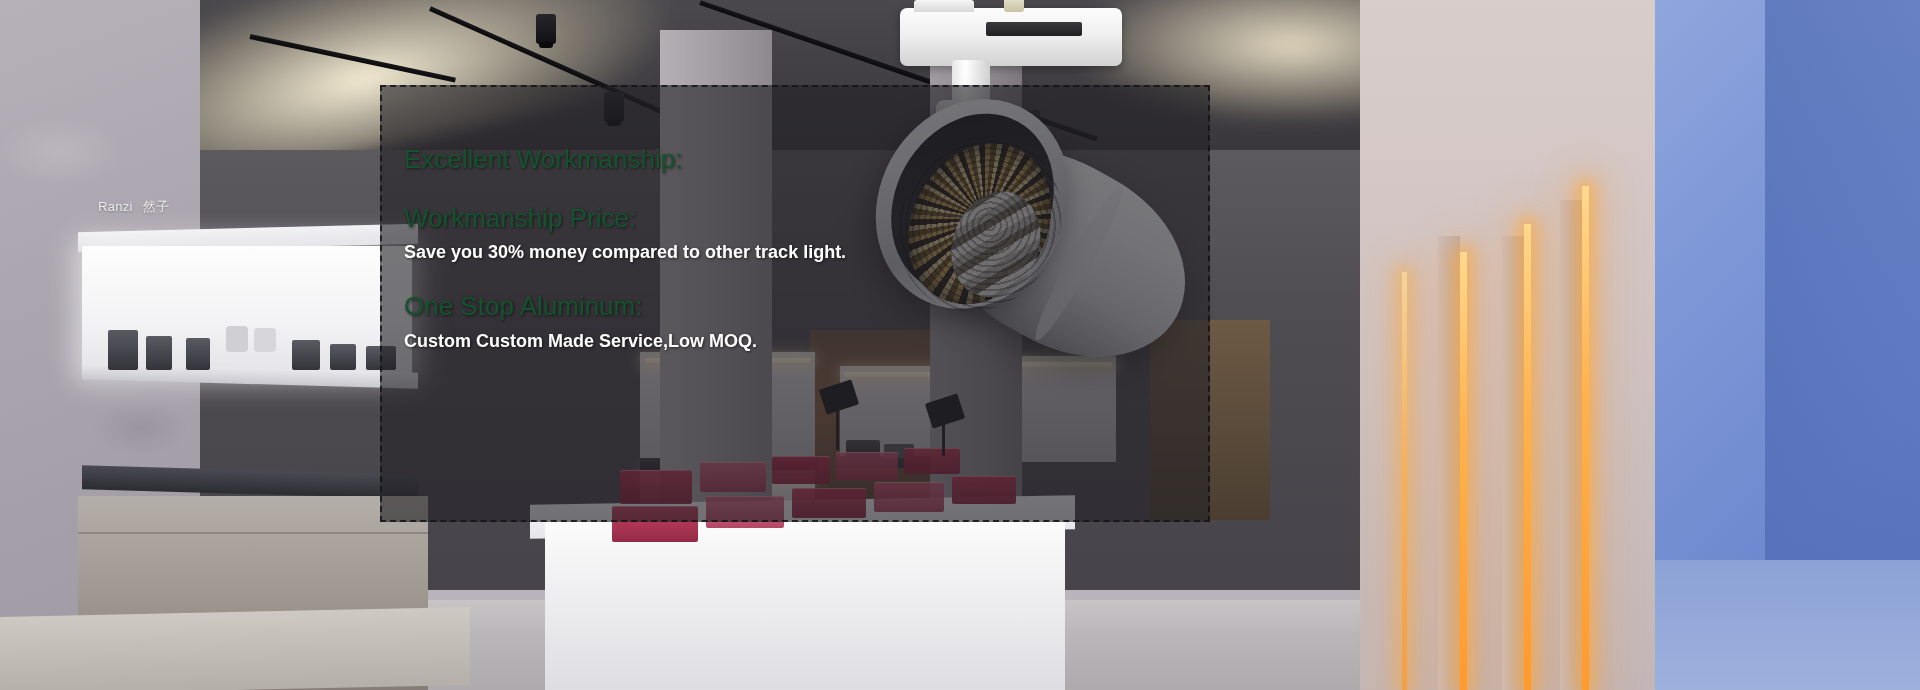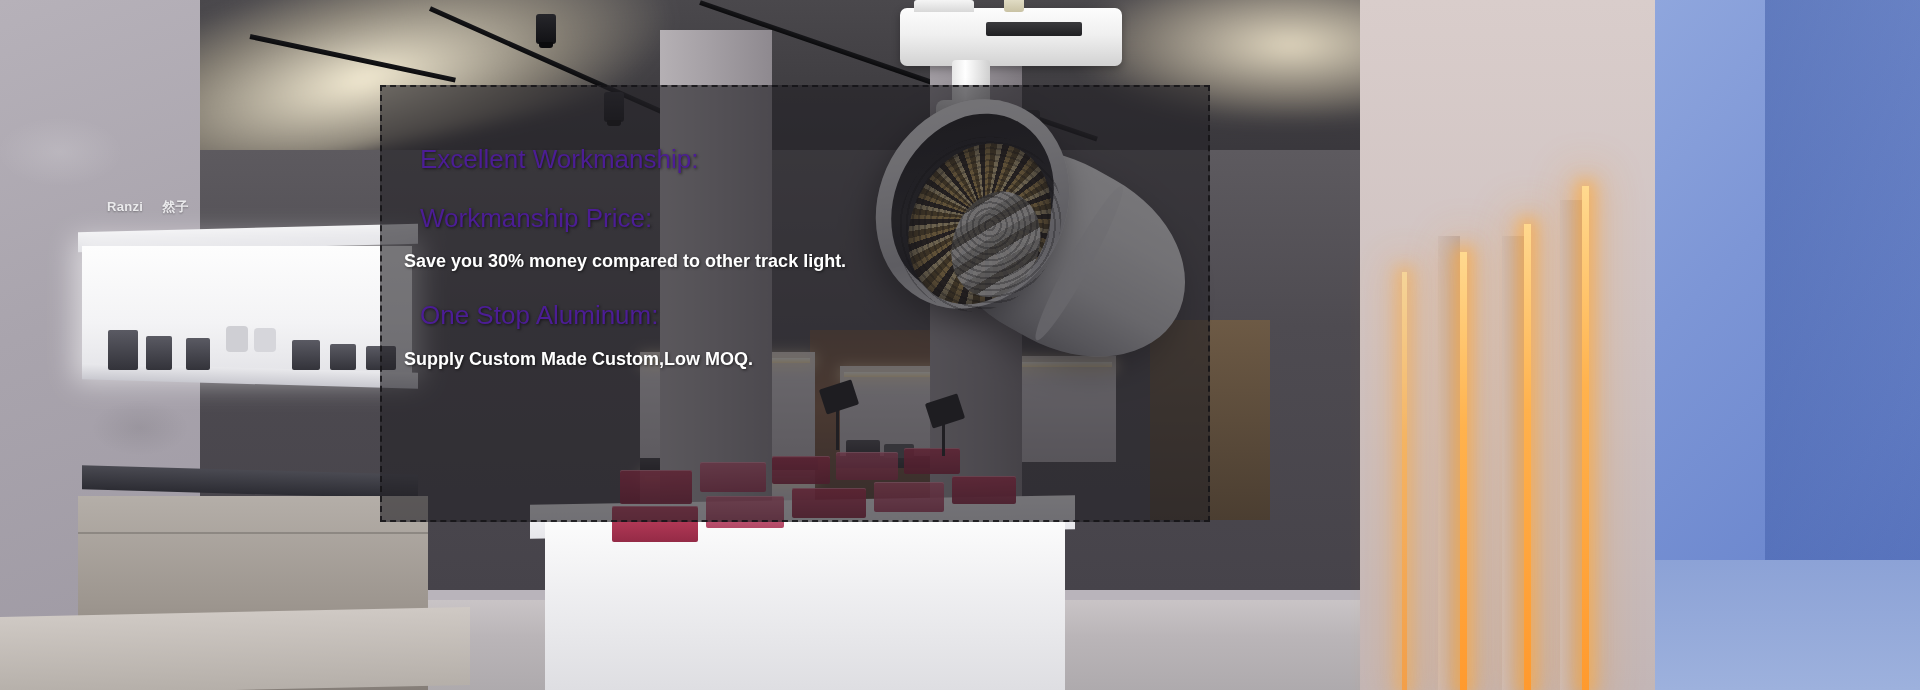--- a/index.html
+++ b/index.html
@@ -293,41 +293,41 @@
   .title{
     margin:0;
     font-size:59px;line-height:.97;
     font-weight:bold;letter-spacing:.5px;
     color:#fff;
     text-shadow:2px 3px 5px rgba(0,0,0,.65);
   }
   .block{margin-top:26px;}
   .block:first-of-type{margin-top:30px;}
   .b-head{
-    margin:16px;
+    margin:0;
     font-size:26px;line-height:1.25;
     font-weight:normal;
-    color:#4c1d95;
+    color:#14532d;
     text-shadow:1px 1px 3px rgba(0,0,0,.6);
   }
   .b-body{
     margin:7px 0 0 0;
     font-size:18px;line-height:1.3;
     font-weight:bold;
     color:#fff;
     text-shadow:1px 1px 3px rgba(0,0,0,.6);
   }
 
   .brand-logo{
     position:absolute;left:88px;top:196px;
     font-size:17px;font-weight:bold;color:#f0f0f2;
     letter-spacing:.3px;opacity:.92;
     text-shadow:0 1px 2px rgba(0,0,0,.35);
   }
-  .brand-logo span{font-size:13px;font-weight:bold;margin-left:19px;}
+  .brand-logo span{font-size:13px;font-weight:normal;margin-left:10px;}
 </style>
 </head>
 <body>
 
 <div class="banner">
 
   <div class="scene">
 
     <div class="floor"></div>
 
@@ -462,18 +462,18 @@
         <p class="b-head">Excellent Workmanship:</p>
       </div>
 
       <div class="block">
         <p class="b-head">Workmanship Price:</p>
         <p class="b-body">Save you 30% money compared to other track light.</p>
       </div>
 
       <div class="block">
         <p class="b-head">One Stop Aluminum:</p>
-        <p class="b-body">Supply Custom Made Custom,Low MOQ.</p>
+        <p class="b-body">Custom Custom Made Service,Low MOQ.</p>
       </div>
     </div>
   </div>
 
 </div>
 
 </body></html>

